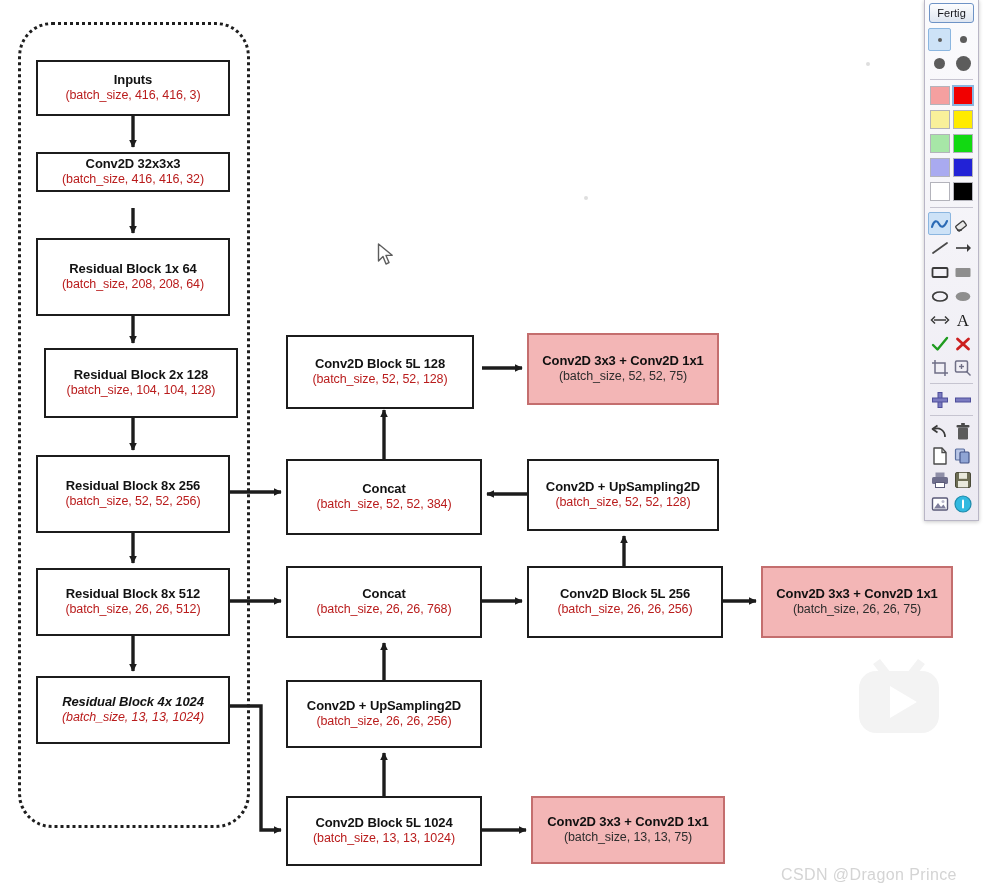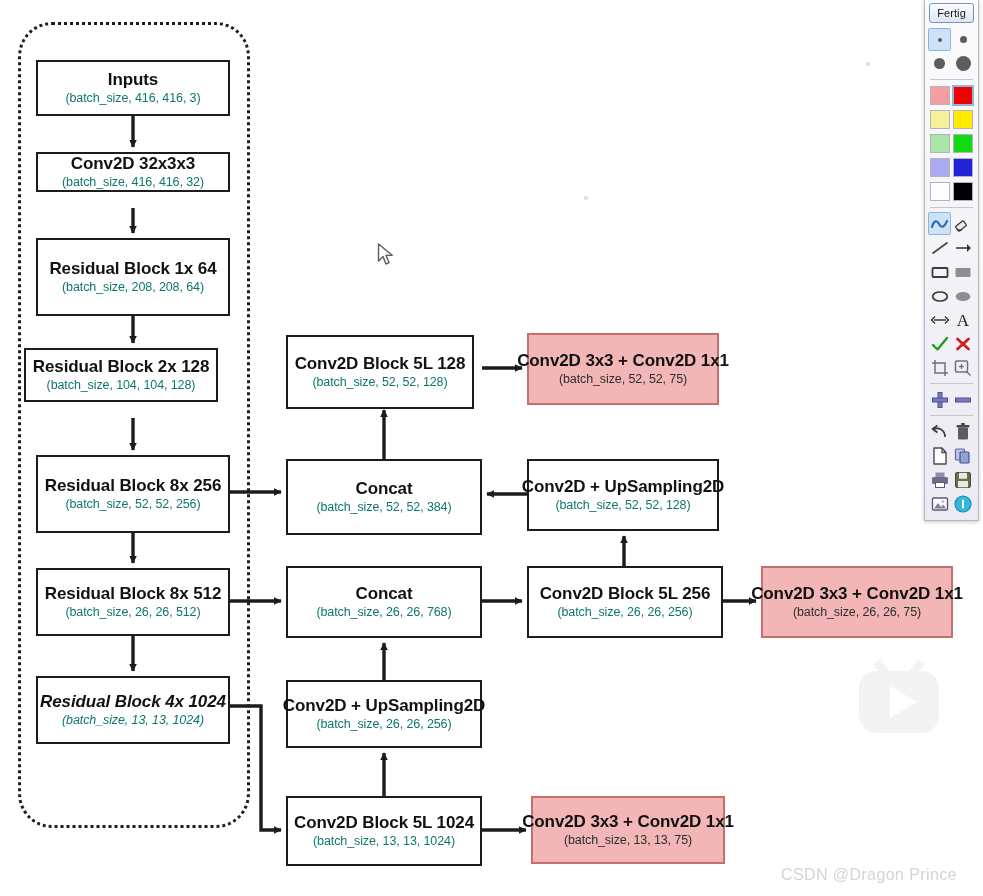--- a/index.html
+++ b/index.html
@@ -38,30 +38,30 @@
     border: 2.5px solid #1c1c1c;
     background: #ffffff;
     display: flex;
     flex-direction: column;
     align-items: center;
     justify-content: center;
     text-align: center;
     line-height: 1.22;
   }
   .node .t1 {
-    font-size: 17px;
+    font-size: 13px;
     font-weight: bold;
     color: #121212;
     letter-spacing: -0.1px;
     white-space: nowrap;
   }
   .node .t2 {
     font-size: 12.5px;
     font-weight: normal;
-    color: #0f766e;
+    color: #b91c1c;
     letter-spacing: -0.1px;
     white-space: nowrap;
   }
   .node.out {
     background: #f3b6b6;
     border-color: #c46e6e;
   }
   .node.out .t1 { color: #101010; }
   .node.out .t2 { color: #2d2d2d; }
 
@@ -238,21 +238,21 @@
         <div class="t2">(batch_size, 416, 416, 3)</div>
       </div>
       <div class="node" style="left: 36px; top: 152px; width: 194px; height: 40px;">
         <div class="t1">Conv2D 32x3x3</div>
         <div class="t2">(batch_size, 416, 416, 32)</div>
       </div>
       <div class="node" style="left: 36px; top: 238px; width: 194px; height: 78px;">
         <div class="t1">Residual Block 1x  64</div>
         <div class="t2">(batch_size, 208, 208, 64)</div>
       </div>
-      <div class="node" style="left: 24px; top: 348px; width: 194px; height: 54px;">
+      <div class="node" style="left: 44px; top: 348px; width: 194px; height: 70px;">
         <div class="t1">Residual Block 2x  128</div>
         <div class="t2">(batch_size, 104, 104, 128)</div>
       </div>
       <div class="node" style="left: 36px; top: 455px; width: 194px; height: 78px;">
         <div class="t1">Residual Block 8x  256</div>
         <div class="t2">(batch_size, 52, 52, 256)</div>
       </div>
       <div class="node" style="left: 36px; top: 568px; width: 194px; height: 68px;">
         <div class="t1">Residual Block 8x  512</div>
         <div class="t2">(batch_size, 26, 26, 512)</div>

